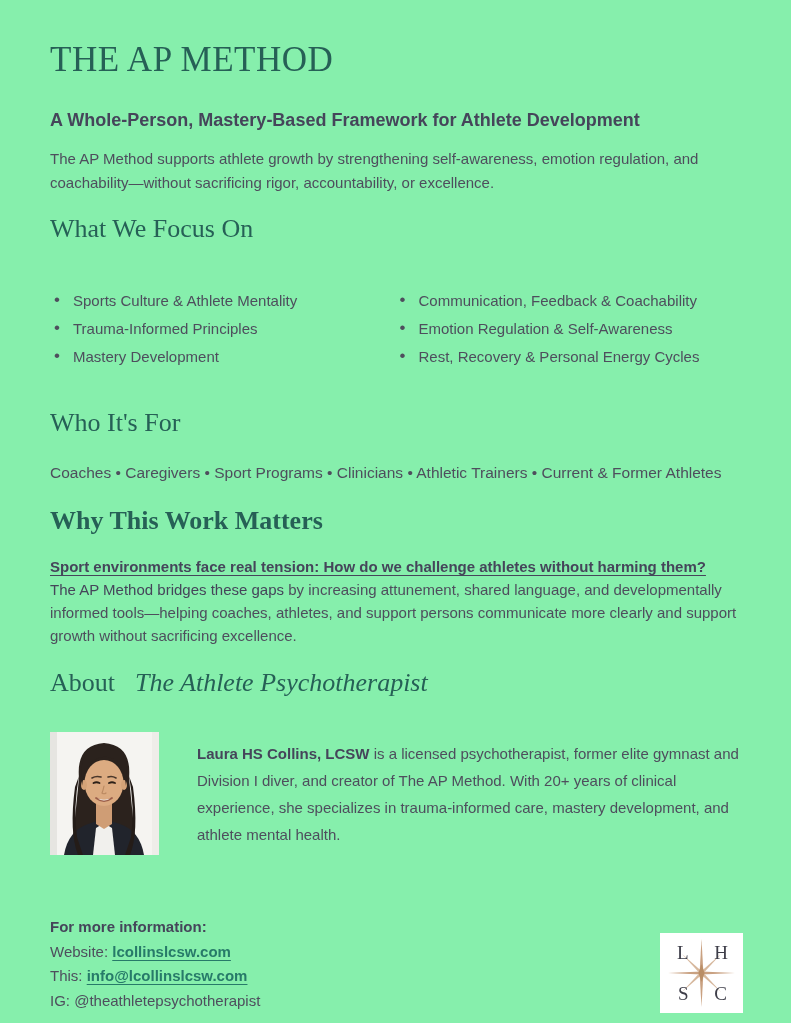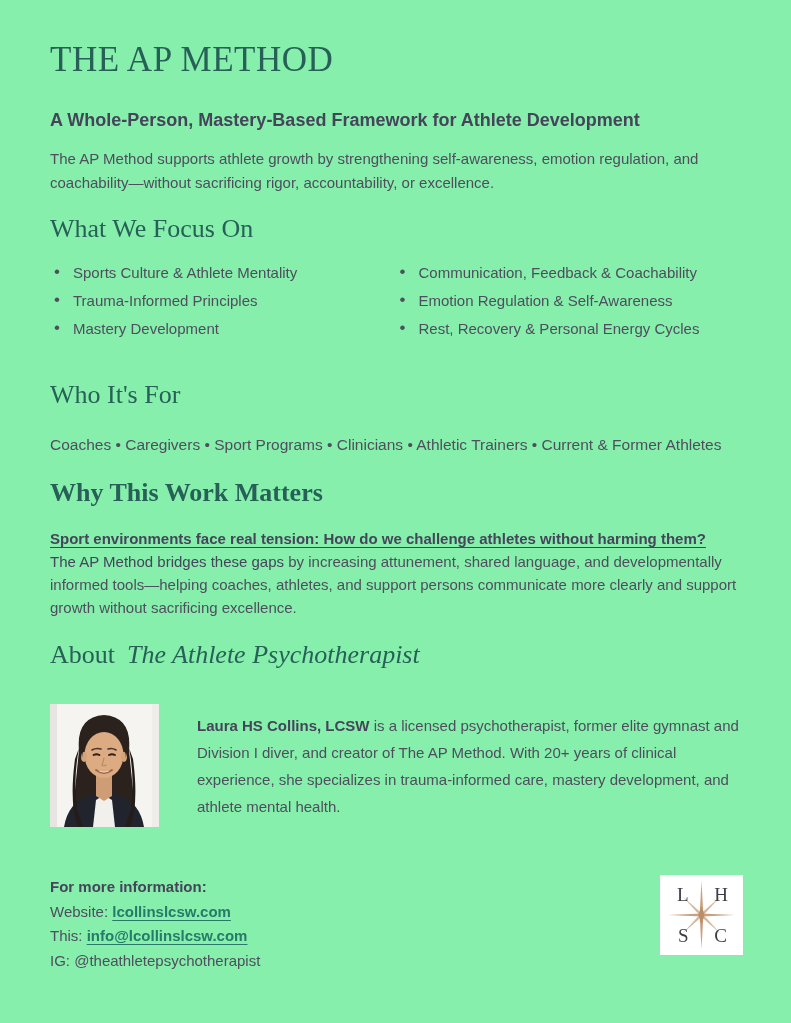--- a/index.html
+++ b/index.html
@@ -24,37 +24,37 @@
     letter-spacing:0.5px;
     color:#266056;
   }
   .h2 {
     font-family:"Liberation Serif", serif;
     font-weight:400;
     font-size:26px;
     color:#266056;
   }
   .h2-bold { font-weight:700; }
-  .h2-about .about-lead { margin-right:12px; }
+  .h2-about .about-lead { margin-right:20px; }
   .h2-about .about-italic { font-style:italic; }
   
   .subtitle {
     margin-top:30px;
     font-size:18px; font-weight:700;
     color:#45455a;
   }
   .intro {
     margin-top:16px;
     font-size:15px; line-height:24px;
     color:#4e4e5d;
     width:692px;
   }
   .sec-focus { margin-top:19px; }
   .focus-columns {
-    margin-top:20px;
+    margin-top:48px;
     display:flex;
     align-items:center;
   }
   .focus-col { width:368px; }
   .focus-col ul { list-style:none; }
   .focus-col li {
     position:relative;
     padding-left:23px;
     font-size:15px; line-height:18px;
     color:#4e4e5d;
@@ -101,24 +101,24 @@
   .bio-text {
     margin-left:38px;
     padding-top:8px;
     font-size:15px; line-height:27px;
     color:#4e4e5d;
     width:545px;
   }
   .bio-bold { font-weight:700; color:#45455a; }
   
   .footer-row {
-    margin-top:48px;
+    margin-top:60px;
     display:flex;
     justify-content:space-between;
-    align-items:flex-start;
+    align-items:flex-end;
   }
   .contact {
     font-size:15px; line-height:24.5px;
     color:#4e4e5d;
   }
   .contact-heading { font-weight:700; color:#45455a; }
   .link {
     color:#277a69;
     font-weight:700;
     text-decoration:underline;

